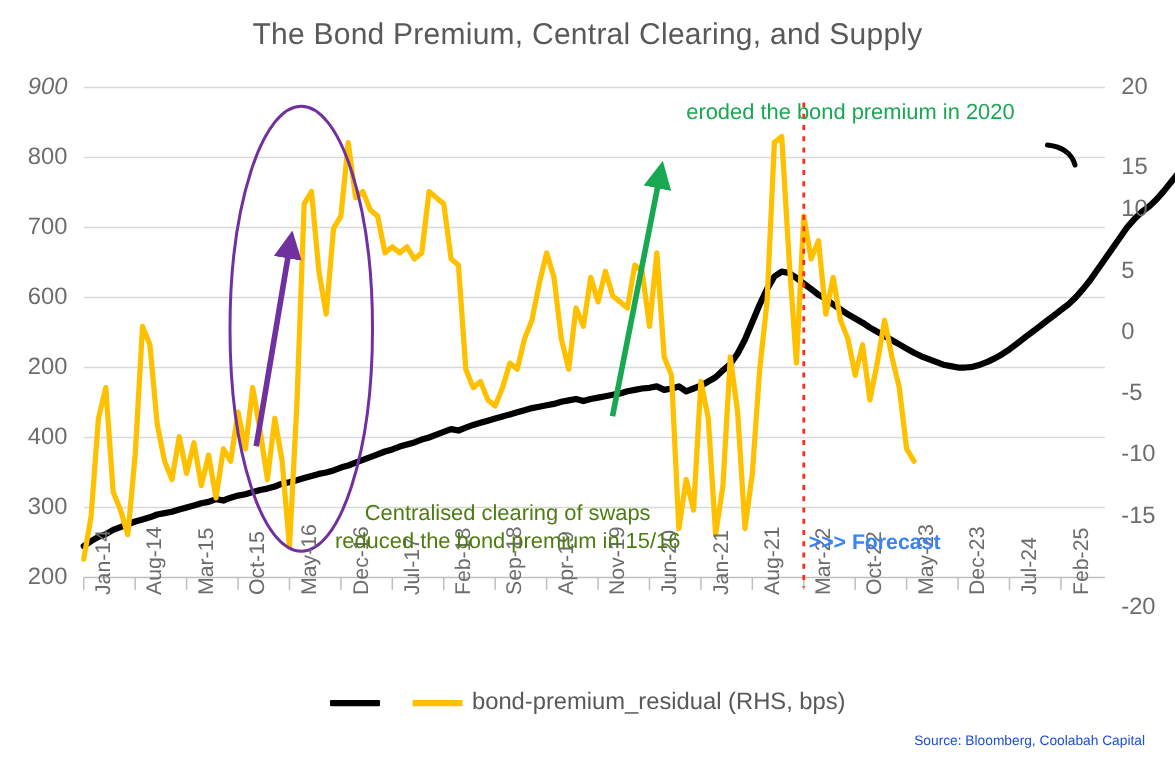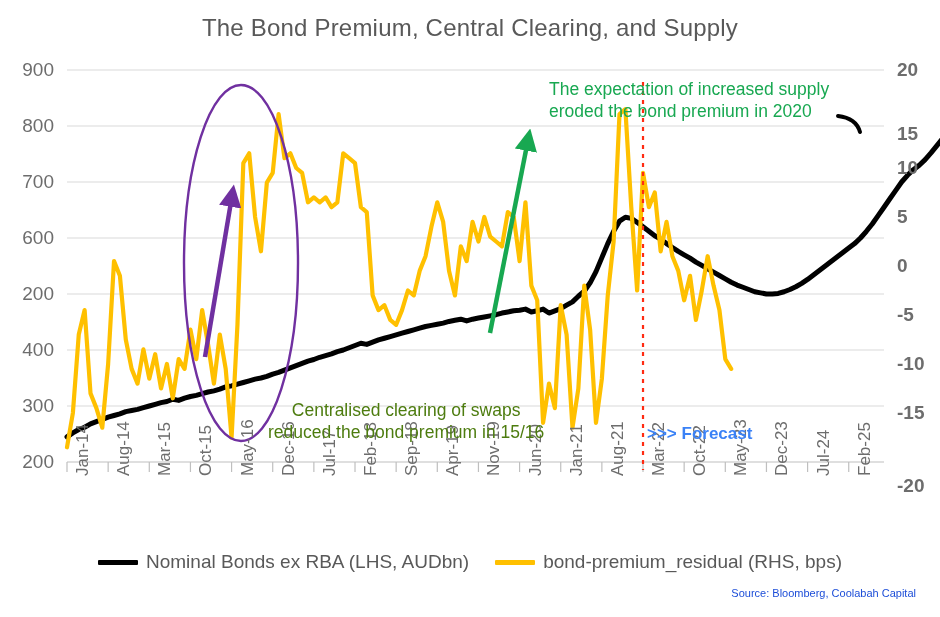--- a/index.html
+++ b/index.html
@@ -11,21 +11,21 @@
   #chart-root{position:absolute;left:0;top:0;width:940px;height:617px;border-radius:30px;}
   .chart-title{
     position:absolute;left:0;top:14px;width:940px;text-align:center;
     font-size:24px;color:#595959;letter-spacing:.2px;
   }
   .axis-label{
     position:absolute;font-size:19px;color:#6d6d6d;
     white-space:nowrap;line-height:1;
   }
   .ylabel-left{text-align:right;}
-  .ylabel-right{text-align:center;font-weight:bold;}
+  .ylabel-right{text-align:center;}
   .xlabel{
     position:absolute;font-size:17px;color:#6d6d6d;
     white-space:nowrap;transform-origin:left top;
     transform:rotate(-90deg);
   }
   .annot{
     position:absolute;font-size:17.5px;line-height:1.25;white-space:nowrap;
   }
   .annot-purple{color:#4d7c0f;text-align:center;}
   .annot-green{color:#18a851;}
@@ -101,21 +101,21 @@
     </svg>
 
   <div id="y-left-labels">
       <div class="axis-label ylabel-left" style="left: 6px; width: 48px; top: 452px;">200</div>
       <div class="axis-label ylabel-left" style="left: 6px; width: 48px; top: 396px;">300</div>
       <div class="axis-label ylabel-left" style="left: 6px; width: 48px; top: 340px;">400</div>
       <div class="axis-label ylabel-left" style="left: 6px; width: 48px; top: 284px;">200</div>
       <div class="axis-label ylabel-left" style="left: 6px; width: 48px; top: 228px;">600</div>
       <div class="axis-label ylabel-left" style="left: 6px; width: 48px; top: 172px;">700</div>
       <div class="axis-label ylabel-left" style="left: 6px; width: 48px; top: 116px;">800</div>
-      <div class="axis-label ylabel-left" style="left: 6px; width: 48px; top: 60px;">900</div>
+      <div class="axis-label ylabel-left" style="left: 6px; width: 48px; top: 60px; font-style: italic;">900</div>
     </div>
   <div id="y-right-labels">
       <div class="axis-label ylabel-right" style="left: 897px; top: 476px;">-20</div>
       <div class="axis-label ylabel-right" style="left: 897px; top: 403px;">-15</div>
       <div class="axis-label ylabel-right" style="left: 897px; top: 354px;">-10</div>
       <div class="axis-label ylabel-right" style="left: 897px; top: 305px;">-5</div>
       <div class="axis-label ylabel-right" style="left: 897px; top: 256px;">0</div>
       <div class="axis-label ylabel-right" style="left: 897px; top: 207px;">5</div>
       <div class="axis-label ylabel-right" style="left: 897px; top: 158px;">10</div>
       <div class="axis-label ylabel-right" style="left: 897px; top: 109px; margin-top: 15px;">15</div>
@@ -143,30 +143,28 @@
       <div class="xlabel" style="left: 813.59px; top: 476px;">Jul-24</div>
       <div class="xlabel" style="left: 854.734px; top: 476px;">Feb-25</div>
     </div>
 
   <div class="annot annot-purple" id="annot-purple" style="left:268px;top:400px;">
     <div>Centralised clearing of swaps</div>
     <div>reduced the bond premium in 15/16</div>
   </div>
 
   <div class="annot annot-green" id="annot-green" style="left:549px;top:79px;">
-    <div>The expectation of increased supply</div>
     <div>eroded the bond premium in 2020</div>
   </div>
 
   <div class="annot annot-red" id="annot-forecast" style="left:647px;top:423px;">&gt;&gt;&gt; Forecast</div>
 
   <div class="legend">
     <div class="legend-item">
       <span class="legend-swatch" id="sw1" style="background: rgb(0, 0, 0);"></span>
-      <span>Nominal Bonds ex RBA (LHS, AUDbn)</span>
     </div>
     <div class="legend-item">
       <span class="legend-swatch" id="sw2" style="background: rgb(255, 192, 0);"></span>
       <span>bond-premium_residual (RHS, bps)</span>
     </div>
   </div>
 
   <div class="source">Source: Bloomberg, Coolabah Capital</div>
 </div>
 

